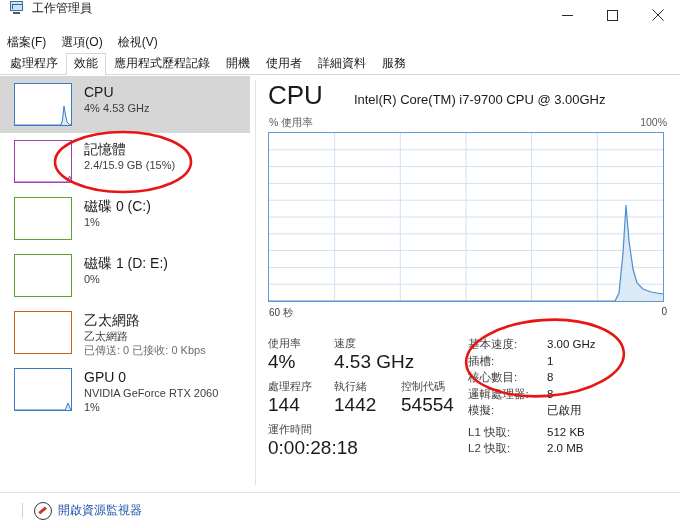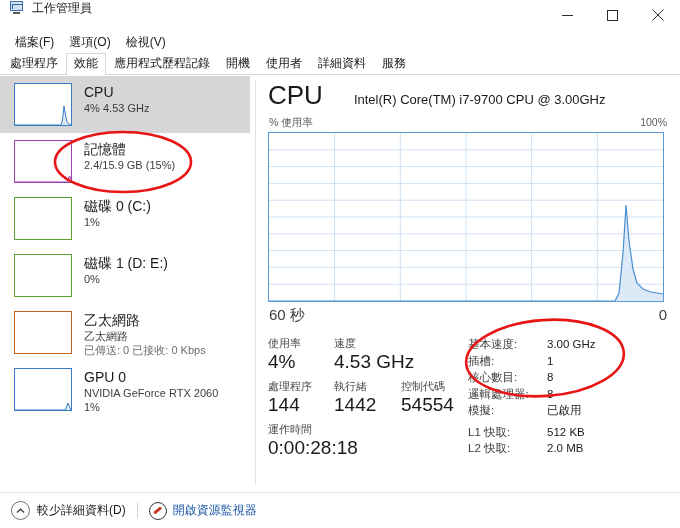--- a/index.html
+++ b/index.html
@@ -77,21 +77,20 @@
   }
   .win-btn svg { display: block; }
 
   
   .menubar {
     position: absolute;
     left: 0; top: 32px;
     width: 680px; height: 21px;
     display: flex;
     align-items: center;
-    padding-left: 8px;
     box-sizing: border-box;
   }
   .menu-item {
     font-size: 12px;
     color: #1a1a1a;
     padding: 2px 8px 2px 7px;
     white-space: nowrap;
   }
 
   
@@ -220,21 +219,21 @@
     border: 1px solid #5b9ad5;
     box-sizing: border-box;
     background: #ffffff;
     margin-top: 2px;
     overflow: hidden;
   }
   .graph svg { position: absolute; left: 0; top: 0; display: block; }
   .axis-row2 {
     display: flex;
     justify-content: space-between;
-    font-size: 15px;
+    font-size: 10px;
     color: #3d3d3d;
     margin-top: 4px;
     padding: 0 1px;
   }
 
   
   .stats {
     position: absolute;
     left: 0; top: 256px;
     width: 400px;
@@ -576,28 +575,20 @@
     </svg>
   </div>
 
   <div class="annot" style="left:462px; top:316px;">
     <svg width="166" height="84" viewBox="0 0 166 84">
       <ellipse cx="83" cy="42" rx="79" ry="38" fill="none" stroke="#e81515" stroke-width="2.6" transform="rotate(-4 83 42)"></ellipse>
     </svg>
   </div>
 
   <div class="footer">
-    <div class="footer-btn">
-      <div class="circle-icon">
-        <svg width="9" height="6" viewBox="0 0 9 6">
-            <polyline points="1,4.5 4.5,1.2 8,4.5" fill="none" stroke="#3d3d3d" stroke-width="1.3"></polyline>
-          </svg>
-      </div>
-      <span class="footer-label">較少詳細資料(D)</span>
-    </div>
     <div class="footer-div"></div>
     <div class="footer-btn">
       <div class="res-icon"></div>
       <span class="footer-link">開啟資源監視器</span>
     </div>
   </div>
 
 </div>
 
 </body></html>

